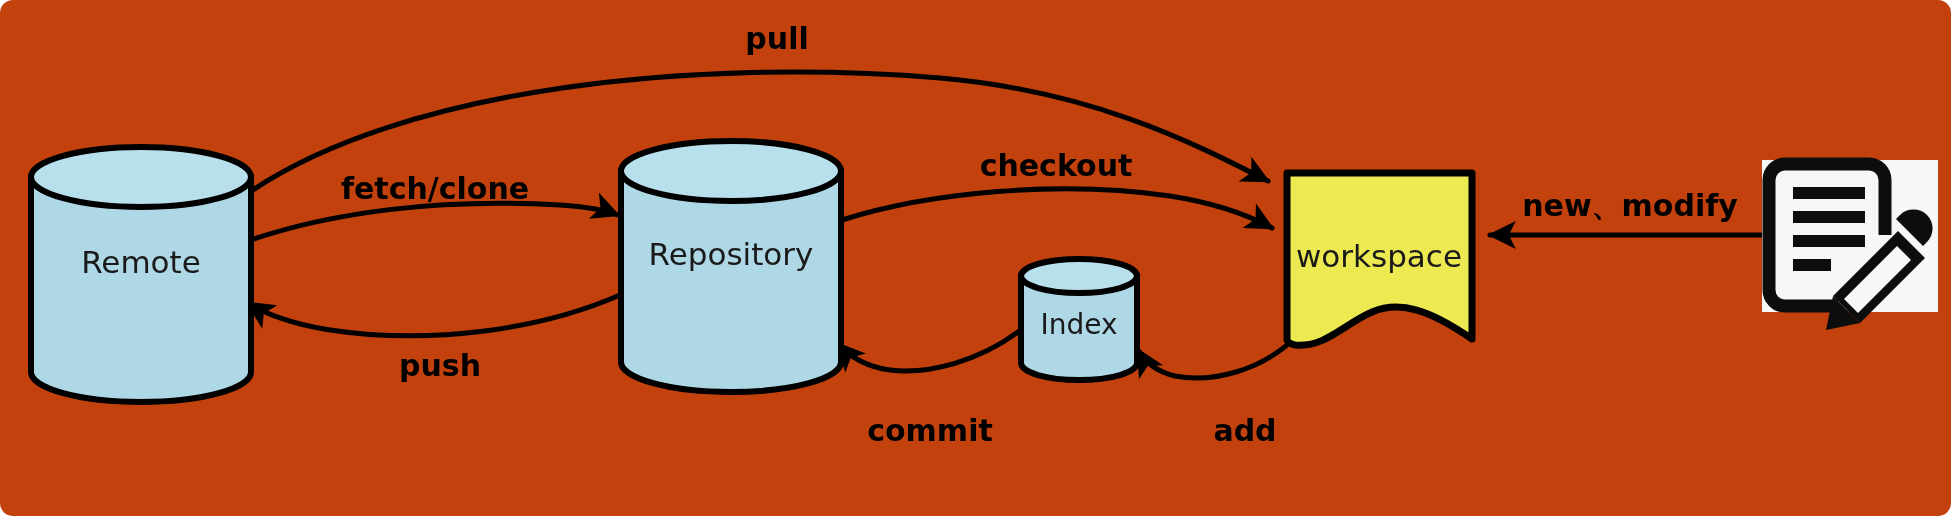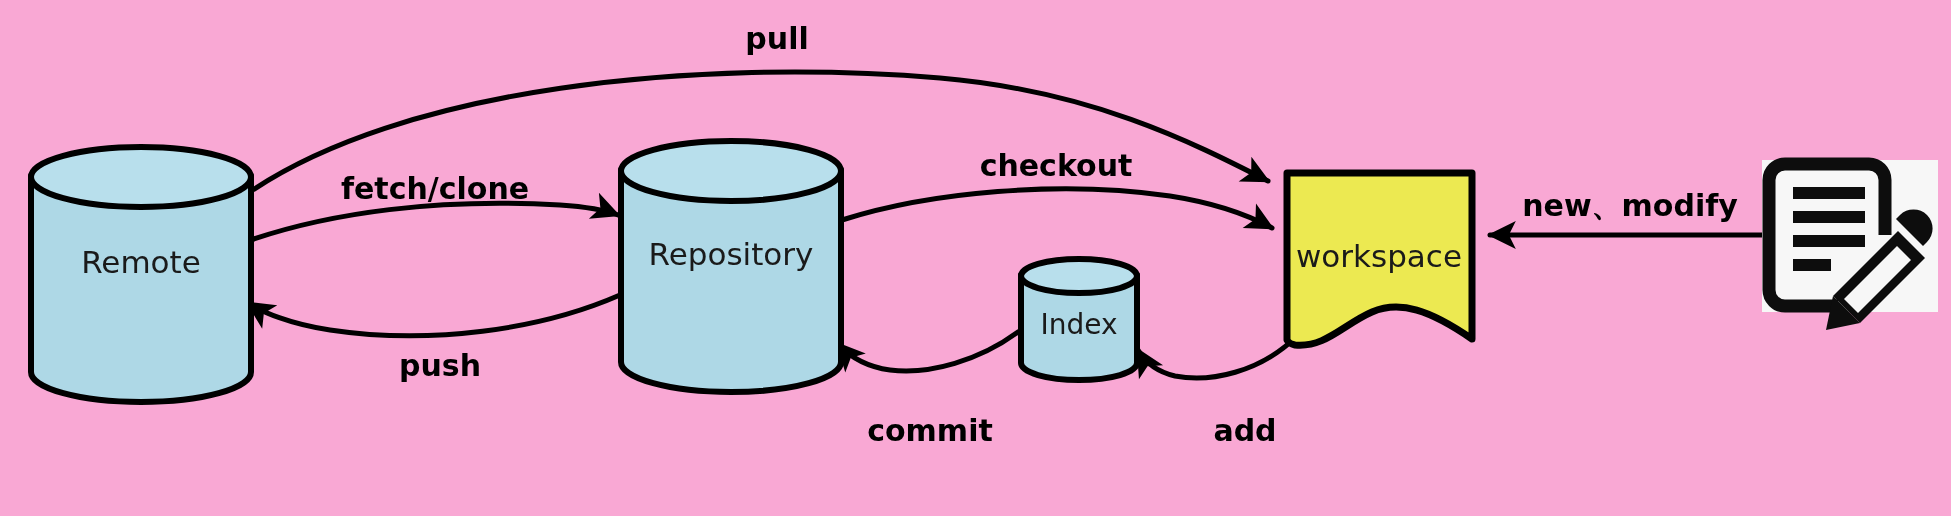--- a/index.html
+++ b/index.html
@@ -7,22 +7,23 @@
     padding: 0;
     background: #ffffff;
   }
   body {
     font-family: "DejaVu Sans", "Liberation Sans", sans-serif;
   }
   #canvas {
     position: relative;
     width: 1951px;
     height: 516px;
-    background: #f9a8d4;
+    background: #c2410c;
     overflow: hidden;
+    border-radius: 13px;
   }
   svg.diagram {
     position: absolute;
     left: 0;
     top: 0;
     width: 1951px;
     height: 516px;
     display: block;
   }
   .node-label {

